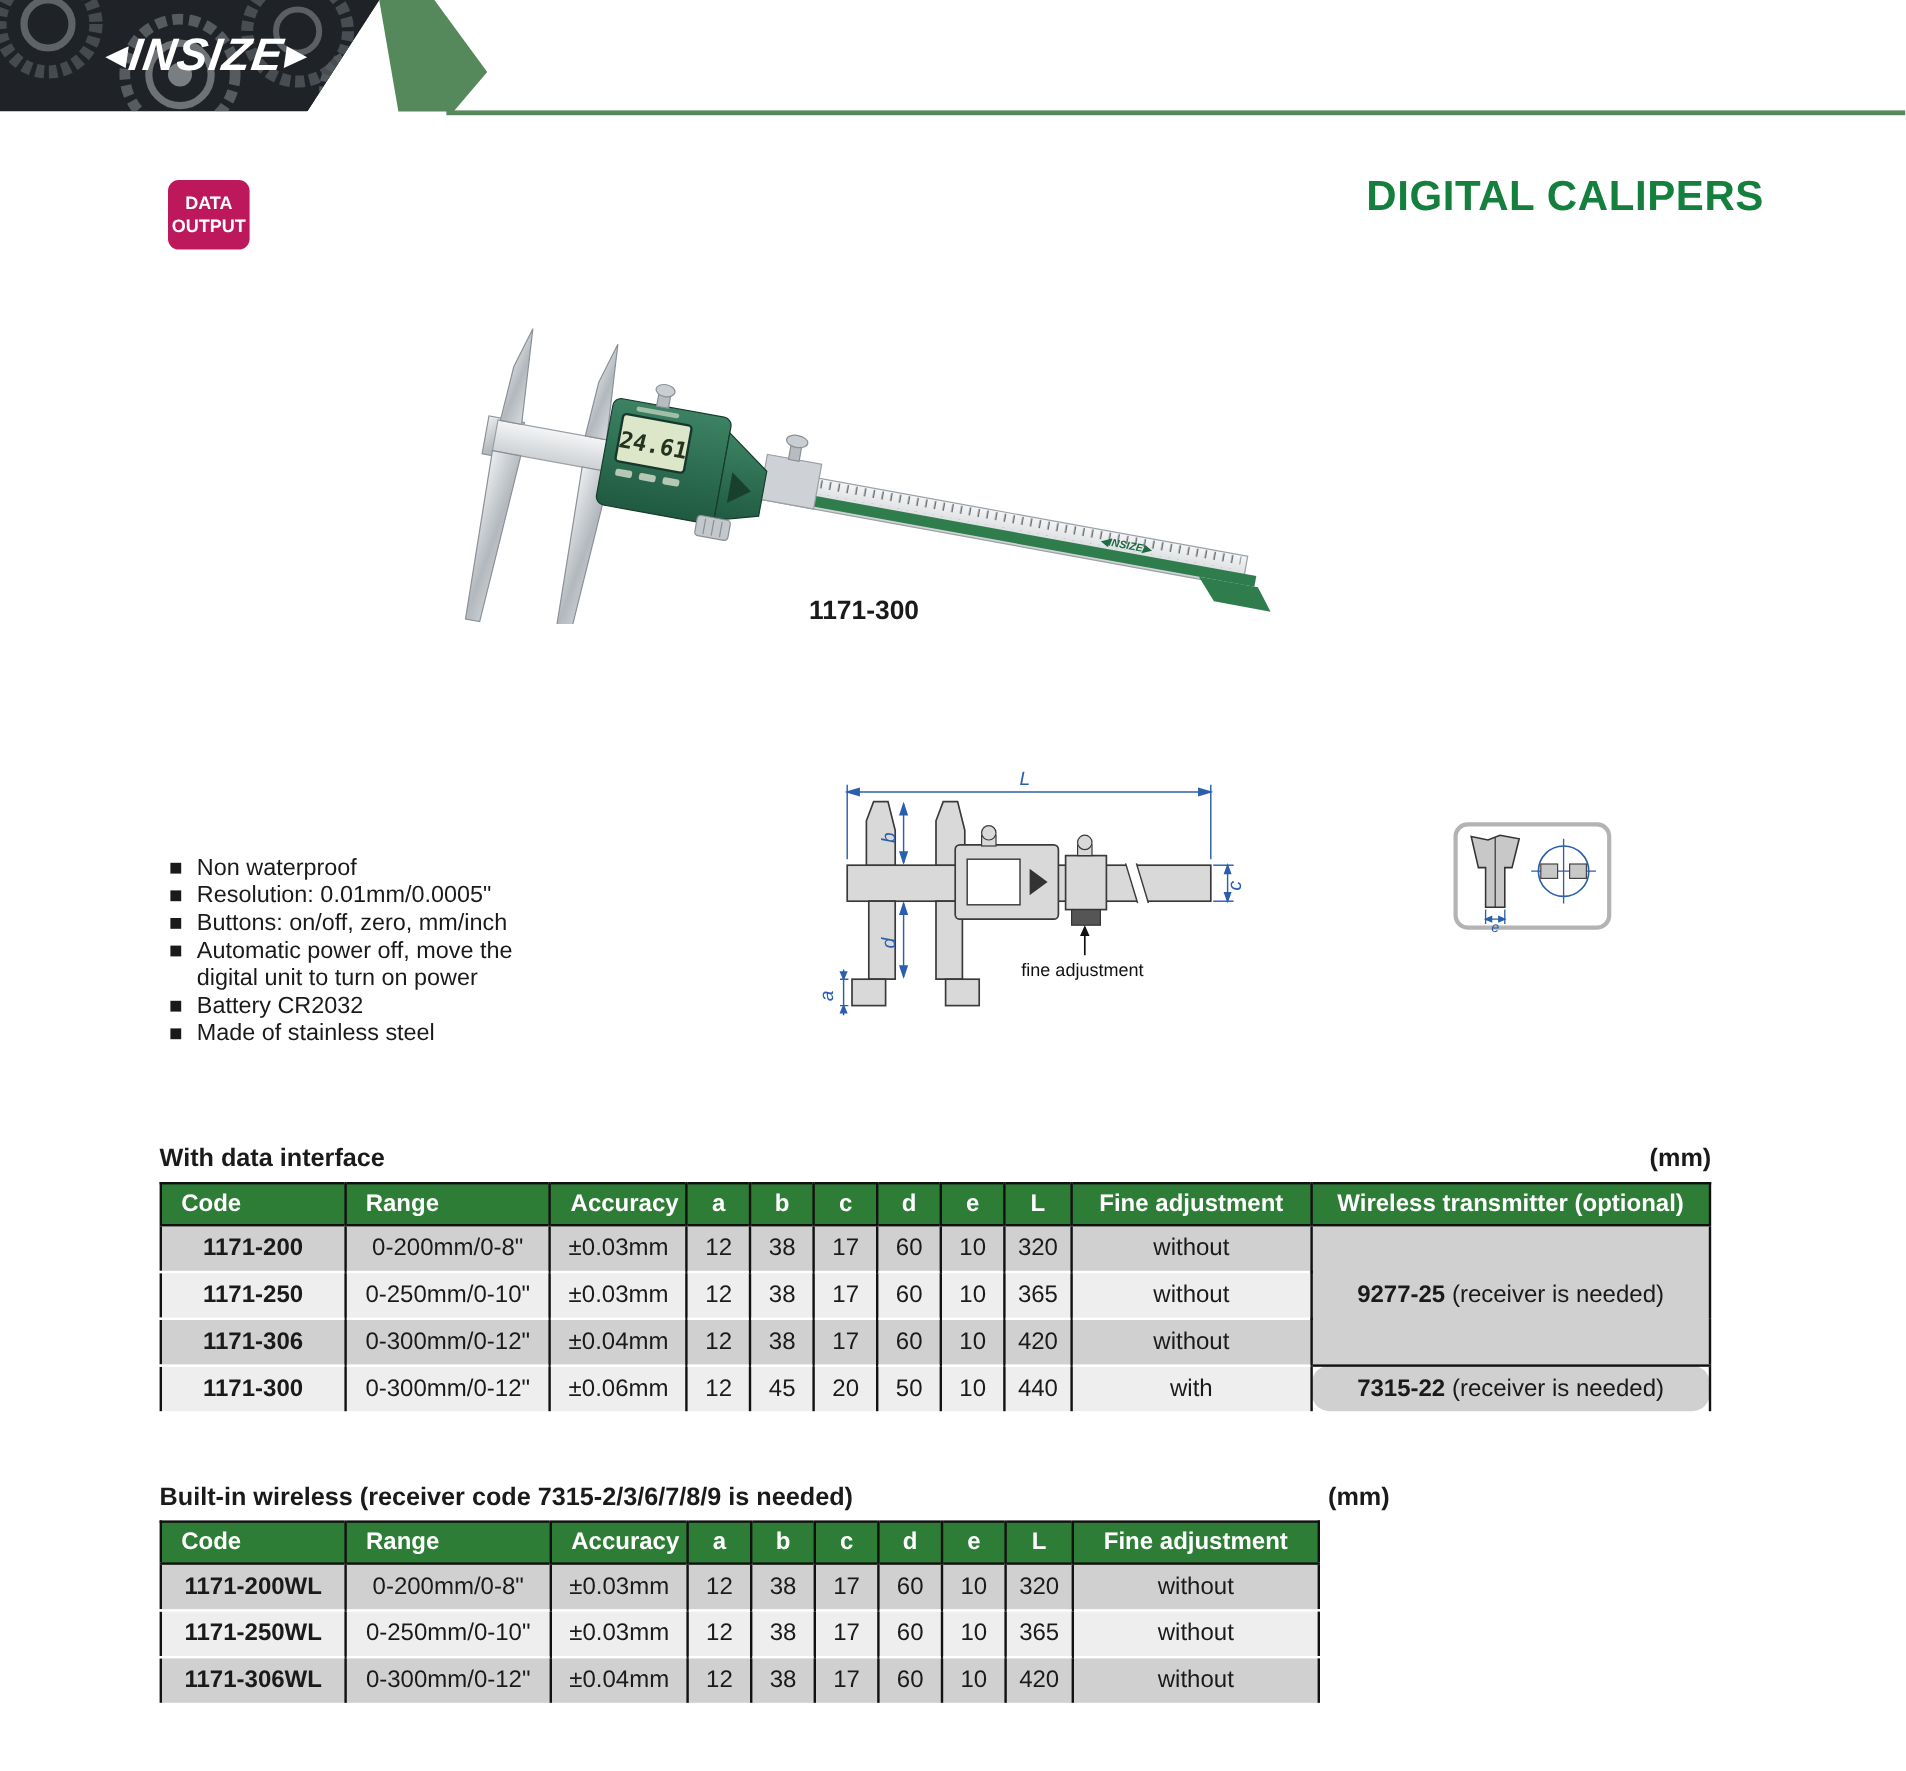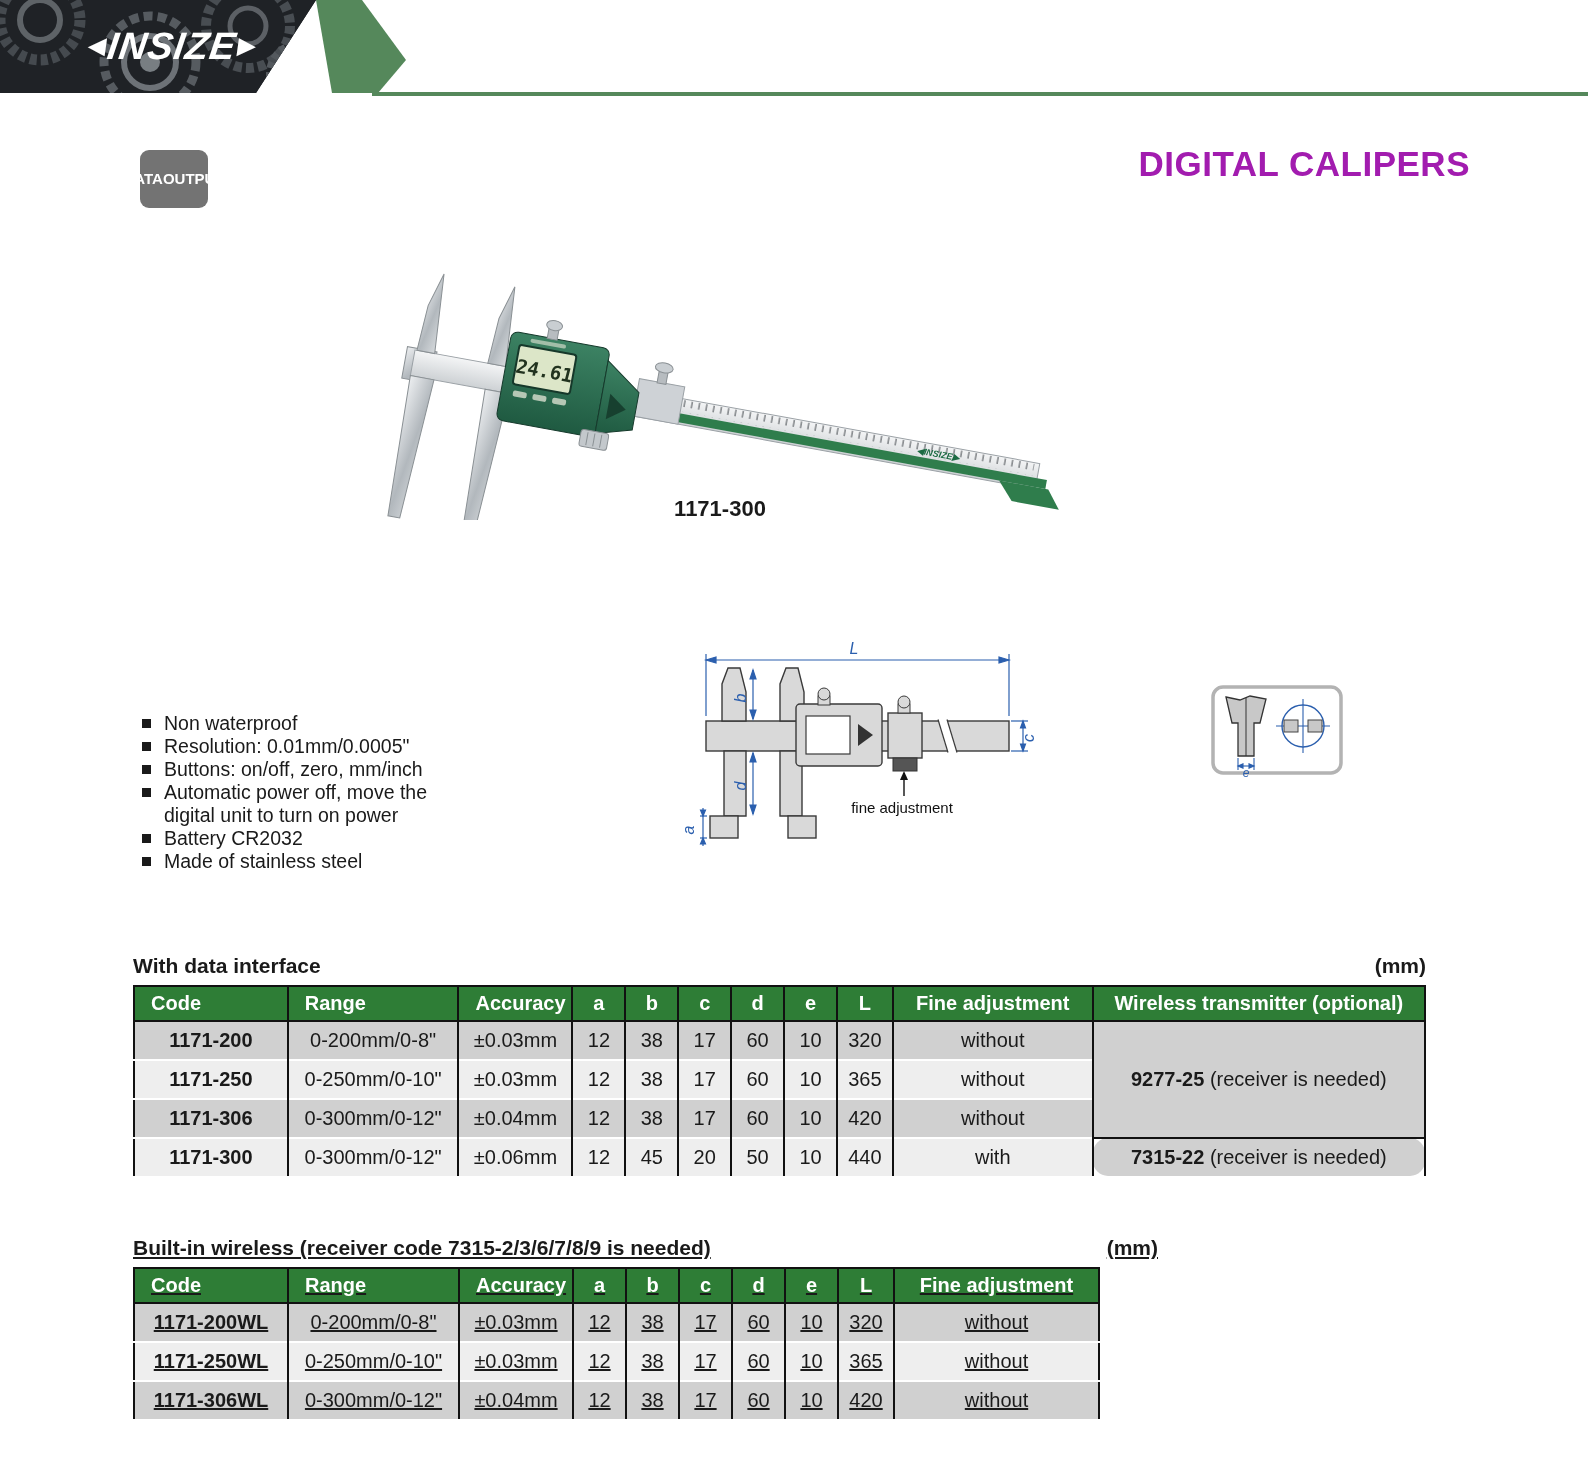--- a/index.html
+++ b/index.html
@@ -11,25 +11,25 @@
              clip-path:polygon(0 0,316px 0,256px 93px,0 93px);}
   .hdr-logo{position:absolute;left:42px;top:18px;width:260px;height:56px;display:flex;
             align-items:center;justify-content:center;color:#fff;font-weight:bold;
             transform:skewX(-8deg);}
   .hdr-logo .arr{font-size:22px;line-height:1;}
   .hdr-logo .word{font-size:38px;font-style:italic;letter-spacing:1px;margin:0 2px;}
   .hdr-line{position:absolute;left:372px;top:92px;width:1216px;height:4px;background:#55885b;}
   .hdr-chevron{position:absolute;left:0;top:0;}
 
   
-  .badge{position:absolute;left:140px;top:150px;width:68px;height:58px;background:#737373;
+  .badge{position:absolute;left:140px;top:150px;width:68px;height:58px;background:#be185d;
          border-radius:9px;color:#fff;font-weight:bold;font-size:15px;line-height:1.3;
-         display:flex;flex-direction:row;align-items:center;justify-content:center;}
+         display:flex;flex-direction:column;align-items:center;justify-content:center;}
   .page-title{position:absolute;right:118px;top:144px;font-size:35px;font-weight:bold;
-              letter-spacing:.5px;color:#a21caf;}
+              letter-spacing:.5px;color:#15803d;}
 
   
   .product-svg{position:absolute;left:330px;top:262px;}
   .product-label{position:absolute;left:620px;top:496px;width:200px;text-align:center;
                  font-size:22px;font-weight:bold;}
 
   
   .features{position:absolute;left:140px;top:712px;width:335px;font-size:19.5px;
             line-height:23px;list-style:none;margin:0;padding:0;}
   .features li{position:relative;padding-left:24px;margin:0;}
@@ -38,21 +38,21 @@
 
   
   .diagram-svg{position:absolute;left:676px;top:618px;}
   .jawbox-svg{position:absolute;left:1210px;top:684px;}
   .dim{font-size:16px;font-style:italic;fill:#2b5fae;}
   .callout{font-size:15px;fill:#111;}
 
   
   .tbl-sec{position:absolute;}
   #sec1{left:133px;top:954px;width:1293px;}
-  #sec2{left:133px;top:1236px;width:1025px;text-decoration:underline;}
+  #sec2{left:133px;top:1236px;width:1025px;}
   .ttl{display:flex;justify-content:space-between;align-items:flex-end;
        font-weight:bold;font-size:21px;margin-bottom:7px;}
   table.spec{border-collapse:collapse;table-layout:fixed;
              border-top:2px solid #111;border-left:2px solid #111;border-right:2px solid #111;}
   table.spec th{background:#2e7d36;color:#fff;font-size:20px;font-weight:bold;height:33px;
                 border-left:2px solid #111;padding:0;text-align:center;margin-left:16px;}
   table.spec th:first-child{border-left:none;}
   table.spec th.al{text-align:left;padding-left:16px;}
   table.spec td{height:37px;font-size:20px;text-align:center;padding:0;
                 border-left:2px solid #111;border-top:2px solid #fff;}

